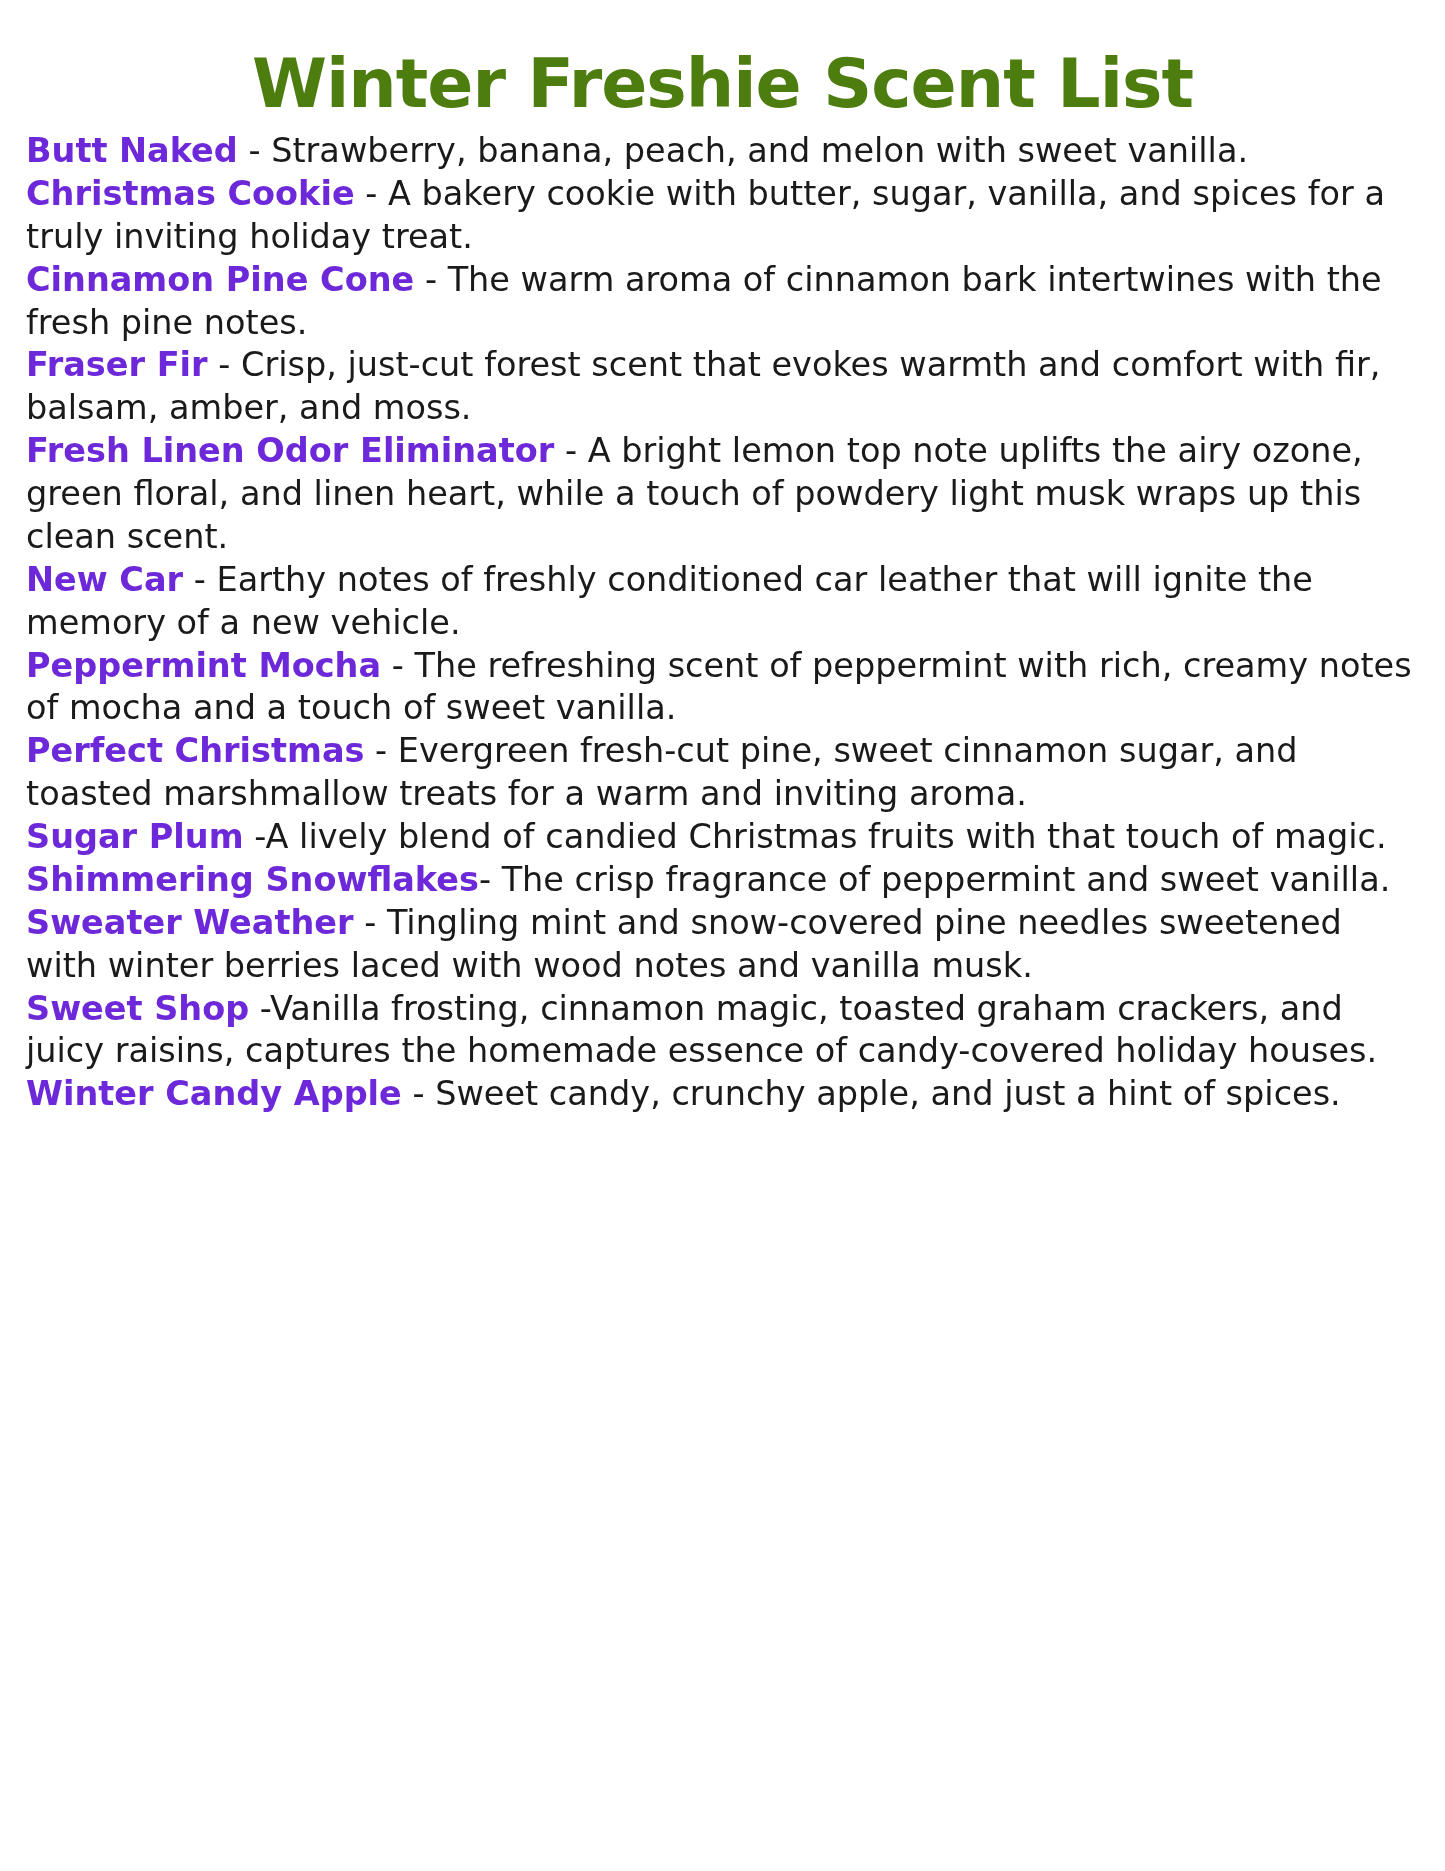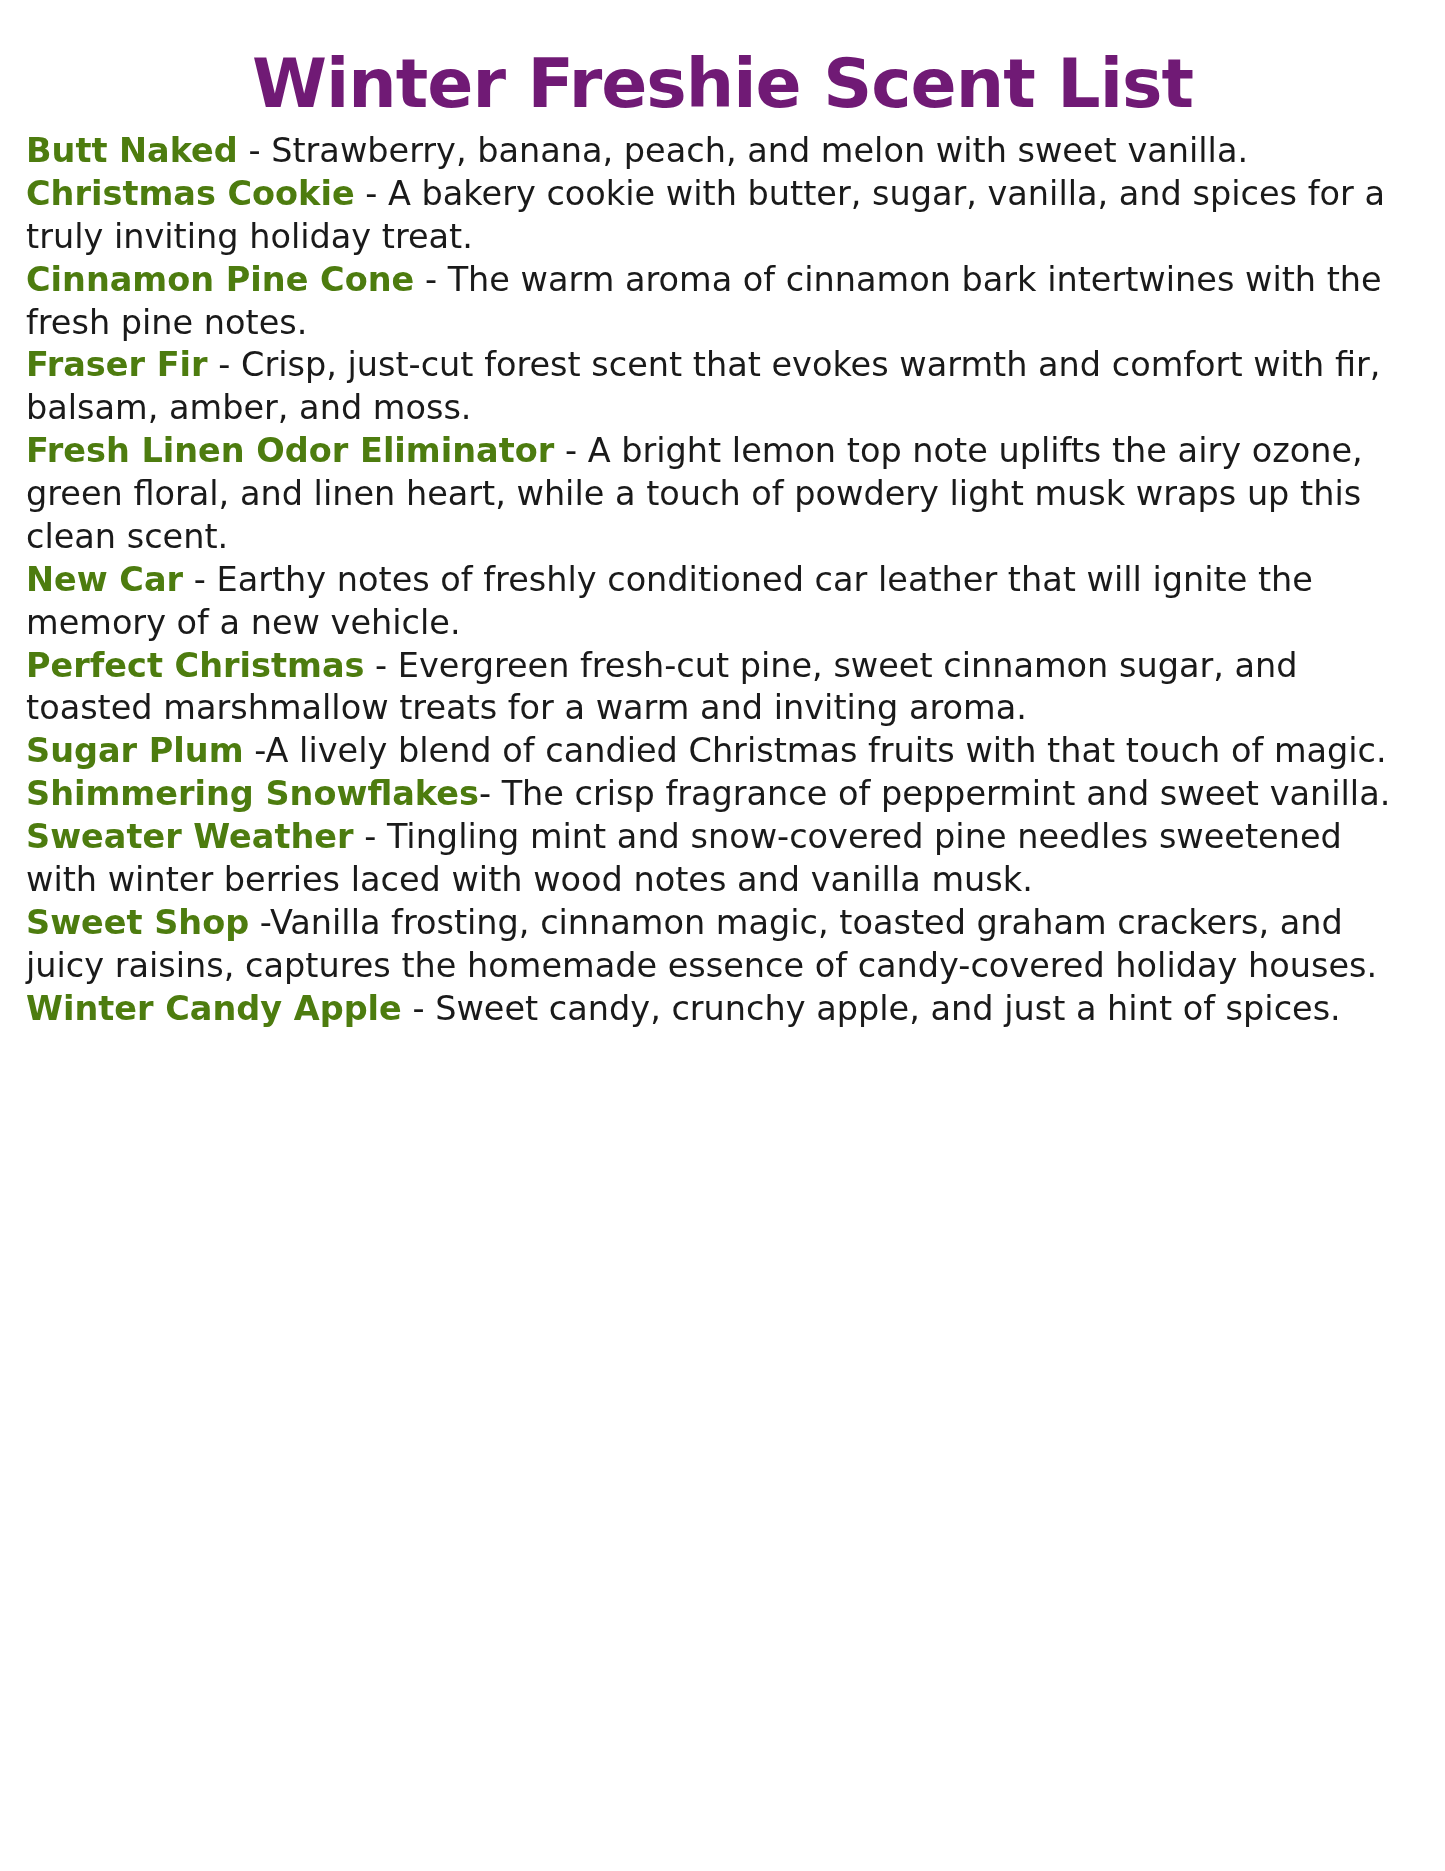--- a/index.html
+++ b/index.html
@@ -21,38 +21,38 @@
     padding: 48px 26px 0 26px;
     background: #ffffff;
   }
   .title {
     font-size: 68px;
     font-weight: 800;
     text-align: center;
     letter-spacing: -1px;
     line-height: 1.06;
     margin: 0 0 10px 0;
-    color: #701a75;
+    color: #4d7c0f;
   }
   .scent-list {
     margin: 0;
     padding: 0;
     list-style: none;
   }
   .scent-item {
     font-size: 33.5px;
     line-height: 1.28;
     color: #1a1a1a;
     margin: 0;
     padding: 0;
     text-align: left;
   }
   .scent-name {
     font-weight: 800;
-    color: #4d7c0f;
+    color: #6d28d9;
   }
   .scent-desc {
     font-weight: 400;
   }
 </style>
 </head>
 <body>
 
 <div class="page">
   <h1 class="title">Winter Freshie Scent List</h1>
@@ -69,20 +69,23 @@
     <li class="scent-item">
       <span class="scent-name">Fraser Fir</span><span class="scent-desc"> - Crisp, just-cut forest scent that evokes warmth and comfort with fir, balsam, amber, and moss.</span>
     </li>
     <li class="scent-item">
       <span class="scent-name">Fresh Linen Odor Eliminator</span><span class="scent-desc"> - A bright lemon top note uplifts the airy ozone, green floral, and linen heart, while a touch of powdery light musk wraps up this clean scent.</span>
     </li>
     <li class="scent-item">
       <span class="scent-name">New Car</span><span class="scent-desc"> - Earthy notes of freshly conditioned car leather that will ignite the memory of a new vehicle.</span>
     </li>
     <li class="scent-item">
+      <span class="scent-name">Peppermint Mocha</span><span class="scent-desc"> - The refreshing scent of peppermint with rich, creamy notes of mocha and a touch of sweet vanilla.</span>
+    </li>
+    <li class="scent-item">
       <span class="scent-name">Perfect Christmas</span><span class="scent-desc"> - Evergreen fresh-cut pine, sweet cinnamon sugar, and toasted marshmallow treats for a warm and inviting aroma.</span>
     </li>
     <li class="scent-item">
       <span class="scent-name">Sugar Plum</span><span class="scent-desc"> -A lively blend of candied Christmas fruits with that touch of magic.</span>
     </li>
     <li class="scent-item">
       <span class="scent-name">Shimmering Snowflakes</span><span class="scent-desc">- The crisp fragrance of peppermint and sweet vanilla.</span>
     </li>
     <li class="scent-item">
       <span class="scent-name">Sweater Weather</span><span class="scent-desc"> - Tingling mint and snow-covered pine needles sweetened with winter berries laced with wood notes and vanilla musk.</span>

